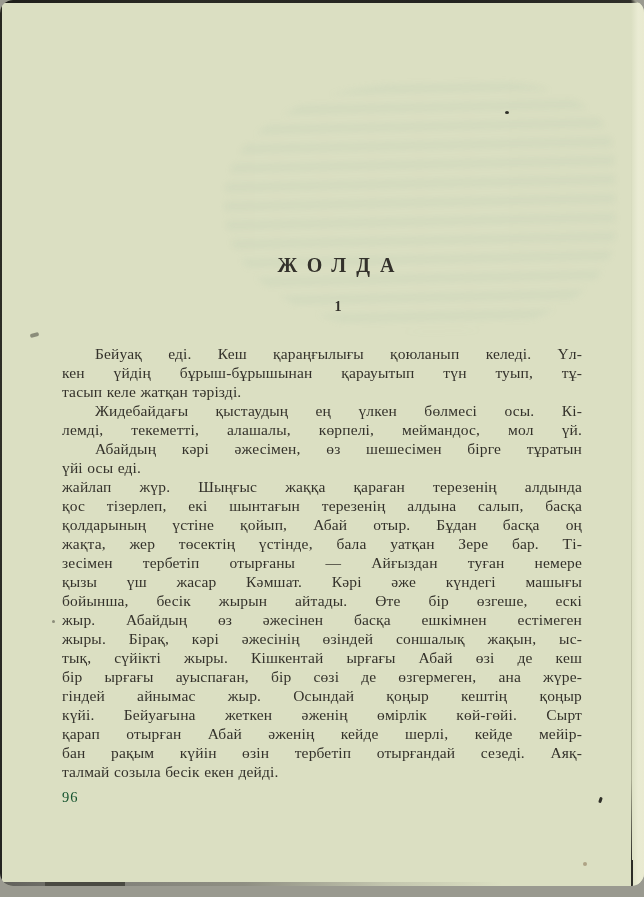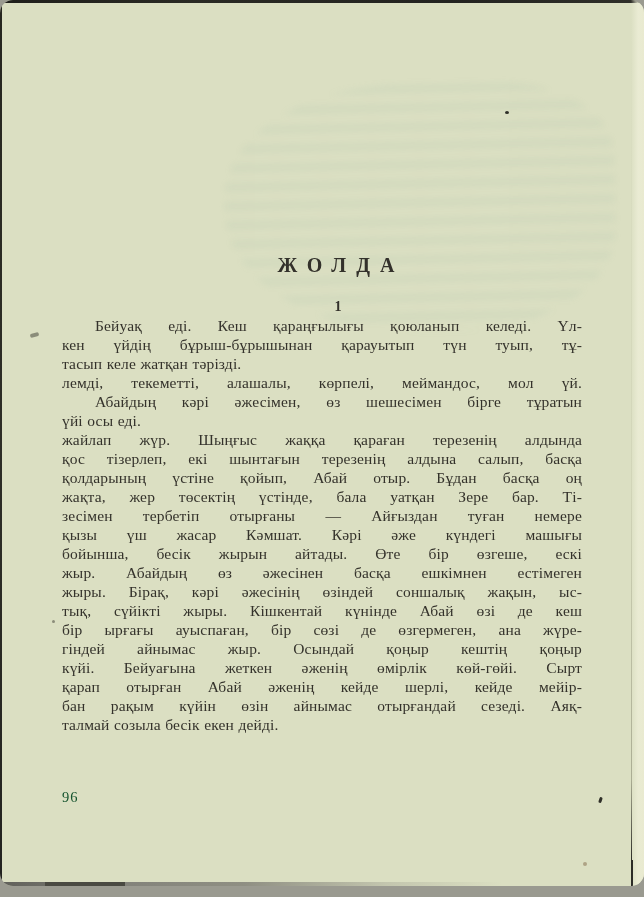--- a/index.html
+++ b/index.html
@@ -82,21 +82,21 @@
     letter-spacing: 10px; text-indent: 10px;
     color: #33312b;
   }
   .numeral {
     position: absolute; top: 299px; left: 16px; width: 644px;
     text-align: center;
     font-size: 14px; font-weight: bold;
     color: #33312b;
   }
   .textblock {
-    position: absolute; left: 62px; top: 316px; width: 520px;
+    position: absolute; left: 62px; top: 344px; width: 520px;
     font-size: 15.5px; line-height: 19px;
     color: #34322b;
     word-spacing: 0.5px; letter-spacing: 0.15px;
   }
   .line {
     text-align: justify;
     text-align-last: justify;
     white-space: normal;
   }
   .line.indent { text-indent: 33px; }
@@ -130,40 +130,41 @@
   <h1 class="title">ЖОЛДА</h1>
   <div class="numeral">1</div>
 
   <div class="textblock" id="textblock">
       <div>
         <div class="line indent">Бейуақ еді. Кеш қараңғылығы қоюланып келеді. Үл-</div>
         <div class="line">кен үйдің бұрыш-бұрышынан қарауытып түн туып, тұ-</div>
         <div class="line short">тасып келе жатқан тәрізді.</div>
       </div>
       <div>
+        <div class="line indent">Жидебайдағы қыстаудың ең үлкен бөлмесі осы. Кі-</div>
         <div class="line">лемді, текеметті, алашалы, көрпелі, меймандос, мол үй.</div>
       </div>
       <div>
         <div class="line indent">Абайдың кәрі әжесімен, өз шешесімен бірге тұратын</div>
         <div class="line short">үйі осы еді.</div>
       </div>
       <div>
         <div class="line">жайлап жүр. Шыңғыс жаққа қараған терезенің алдында</div>
         <div class="line">қос тізерлеп, екі шынтағын терезенің алдына салып, басқа</div>
         <div class="line">қолдарының үстіне қойып, Абай отыр. Бұдан басқа оң</div>
         <div class="line">жақта, жер төсектің үстінде, бала уатқан Зере бар. Ті-</div>
         <div class="line">зесімен тербетіп отырғаны — Айғыздан туған немере</div>
         <div class="line">қызы үш жасар Кәмшат. Кәрі әже күндегі машығы</div>
         <div class="line">бойынша, бесік жырын айтады. Өте бір өзгеше, ескі</div>
         <div class="line">жыр. Абайдың өз әжесінен басқа ешкімнен естімеген</div>
         <div class="line">жыры. Бірақ, кәрі әжесінің өзіндей соншалық жақын, ыс-</div>
-        <div class="line">тық, сүйікті жыры. Кішкентай күнінде Абай өзі де кеш</div>
+        <div class="line">тық, сүйікті жыры. Кішкентай ырғағы Абай өзі де кеш</div>
         <div class="line">бір ырғағы ауыспаған, бір сөзі де өзгермеген, ана жүре-</div>
         <div class="line">гіндей айнымас жыр. Осындай қоңыр кештің қоңыр</div>
         <div class="line">күйі. Бейуағына жеткен әженің өмірлік көй-гөйі. Сырт</div>
         <div class="line">қарап отырған Абай әженің кейде шерлі, кейде мейір-</div>
-        <div class="line">бан рақым күйін өзін айнымас отырғандай сезеді. Аяқ-</div>
+        <div class="line">бан рақым күйін өзін тербетіп отырғандай сезеді. Аяқ-</div>
         <div class="line short">талмай созыла бесік екен дейді.</div>
       </div>
     </div>
 
   <div class="pageno">96</div>
 </div>
 
 </body></html>

